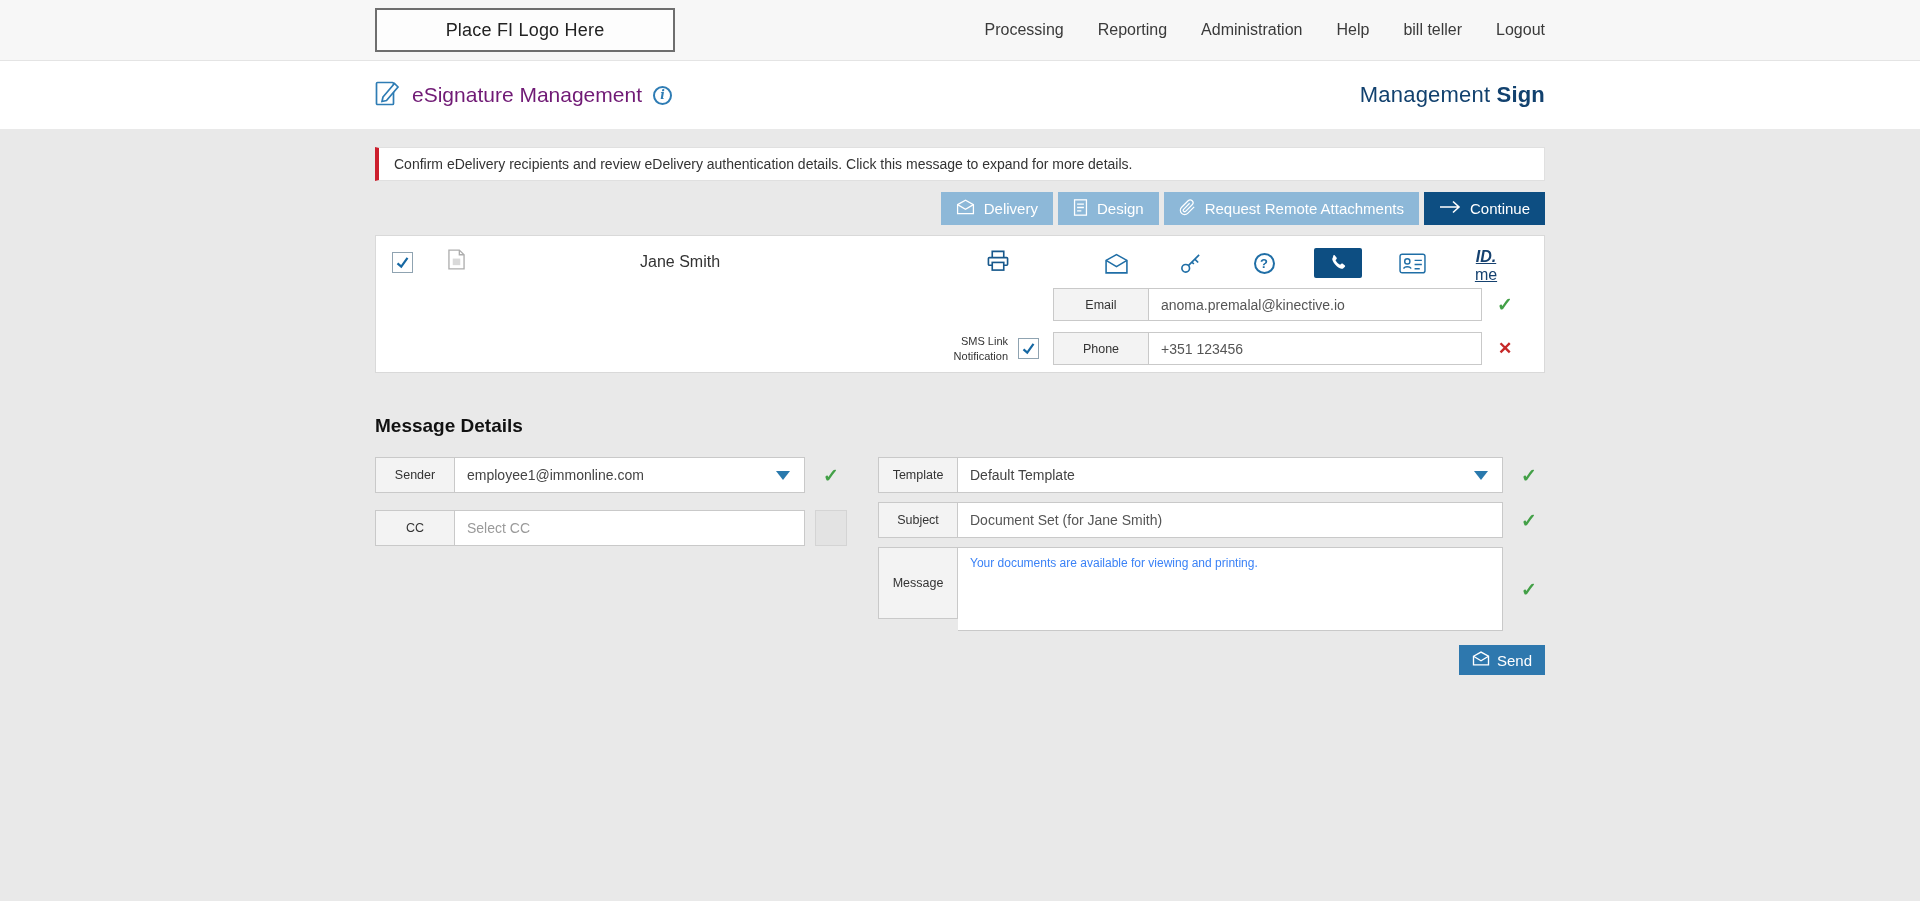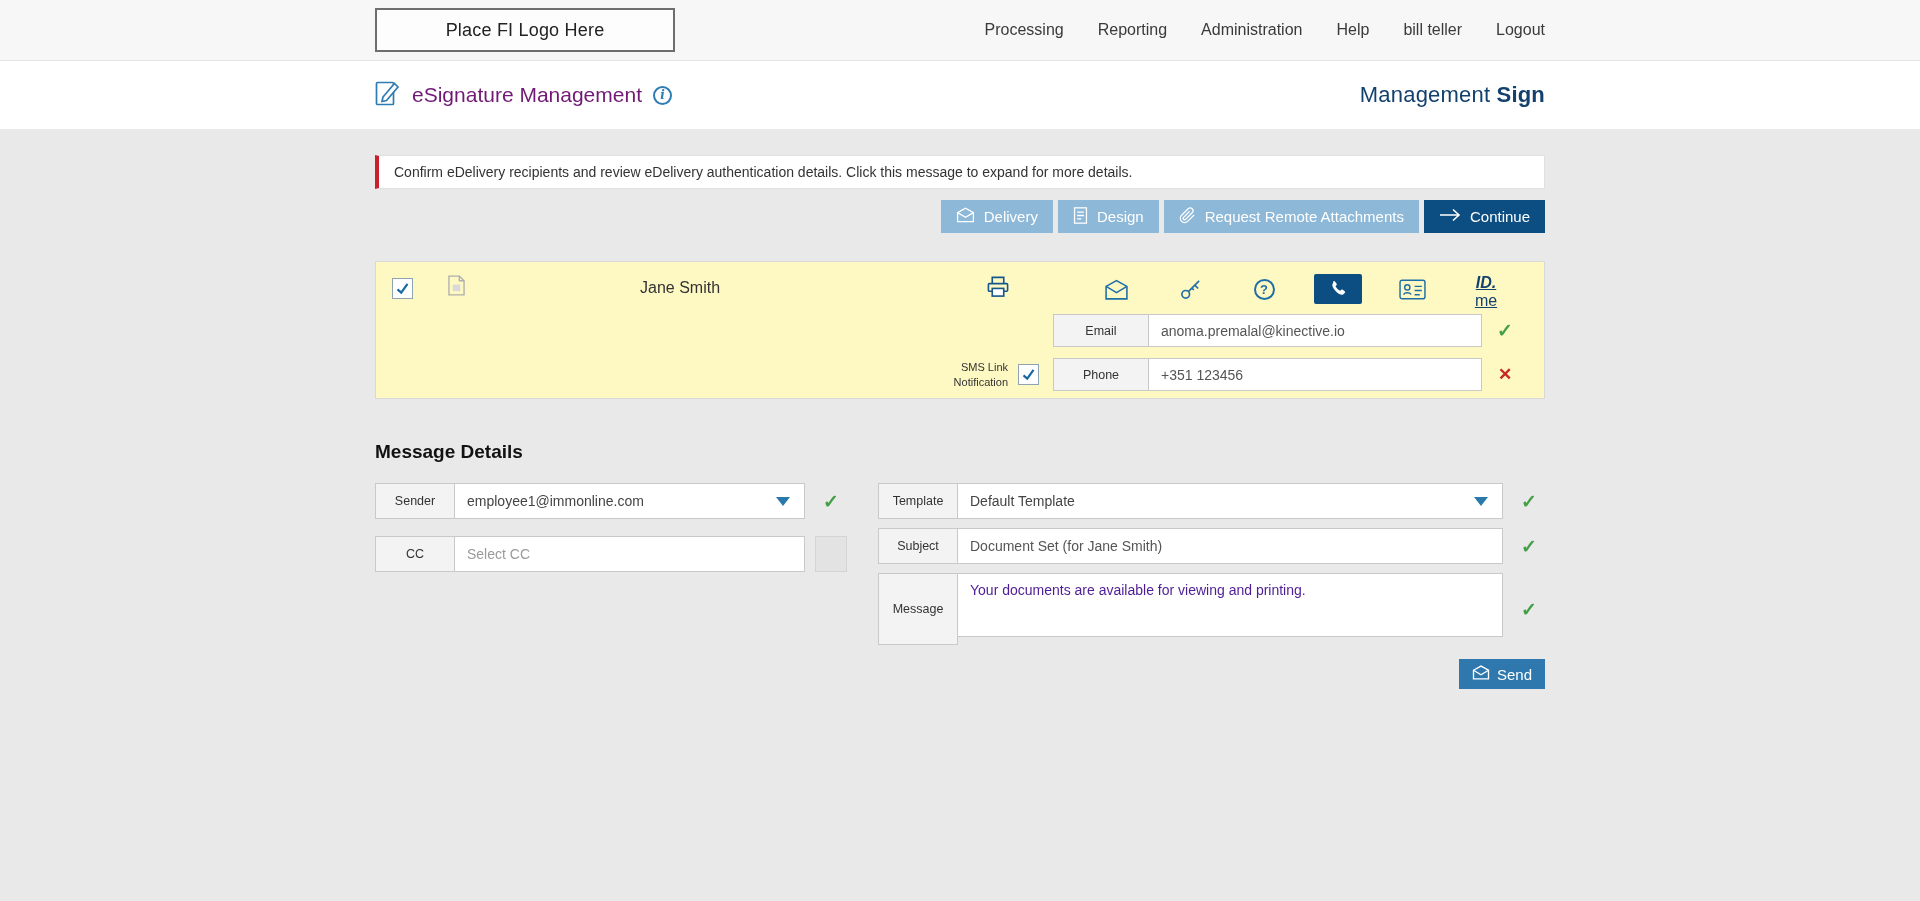--- a/index.html
+++ b/index.html
@@ -29,40 +29,40 @@
   .page-title { font-size: 21px; font-weight: 400; color: #701a75; }
   .info-circle {
     width: 19px; height: 19px; border: 2px solid #2e7cb4; border-radius: 50%;
     color: #2e7cb4; font-size: 12px; font-family: "DejaVu Serif", serif; font-style: italic;
     display: grid; place-items: center; cursor: pointer; font-weight: bold;
   }
   .brand { font-size: 22px; color: #12416e; letter-spacing: .2px; }
   .brand b { font-weight: 700; }
 
   
-  .content { padding-top: 26px; }
+  .content { padding-top: 18px; }
 
   .alert {
     height: 34px; background: #fff; border: 1px solid #e0e0e0; border-left: 4px solid #cc1f2d;
     display: flex; align-items: center; padding-left: 15px;
     font-size: 14px; color: #333; cursor: pointer;
   }
 
   .toolbar { margin-top: 11px; display: flex; justify-content: flex-end; gap: 5px; }
   .btn {
     height: 33px; display: inline-flex; align-items: center; gap: 9px;
     padding: 0 15px; border: none; color: #fff; font-size: 15px;
     font-family: "Liberation Sans", sans-serif; cursor: pointer;
   }
   .btn.light { background: #8db8d8; }
   .btn.dark  { background: #0d4e82; }
 
   
   .card {
-    margin-top: 28px; background: #fef9c3; border: 1px solid #d9d9d9;
+    margin-top: 10px; background: #ffffff; border: 1px solid #d9d9d9;
     height: 138px; position: relative;
   }
   .cb {
     width: 21px; height: 21px; background: #fff; border: 1px solid #8fa3b1;
     display: grid; place-items: center; cursor: pointer; flex: none;
   }
   .cb-recipient { position: absolute; left: 16px; top: 16px; }
   .doc-gray { position: absolute; left: 72px; top: 13px; }
   .r-name { position: absolute; left: 264px; top: 17px; font-size: 16px; color: #333; }
   .printer { position: absolute; left: 610px; top: 13px; cursor: pointer; }
@@ -125,21 +125,21 @@
   }
   .dd-arrow {
     position: absolute; right: 14px; top: 50%; margin-top: -4px;
     width: 0; height: 0; border-left: 7px solid transparent; border-right: 7px solid transparent;
     border-top: 9px solid #2979ad;
   }
   .f-check { width: 32px; margin-left: 10px; display: grid; place-items: center; font-size: 19px; font-weight: 700; }
   .f-check.empty { background: #e3e3e3; border: 1px solid #d4d4d4; }
   .msg-row .f-label { height: 72px; }
   .f-textarea {
-    height: 64px; resize: none; padding: 8px 12px; font-size: 14px; color: #4c1d95;
+    height: 84px; resize: none; padding: 8px 12px; font-size: 12px; color: #3b82f6;
     font-family: "Liberation Sans", sans-serif; outline: none;
   }
 
   .send-row { margin-top: 14px; display: flex; justify-content: flex-end; }
   .btn.send { background: #2e78ae; height: 30px; padding: 0 13px; gap: 7px; }
 </style>
 </head>
 <body>
 
 <div class="topbar">

